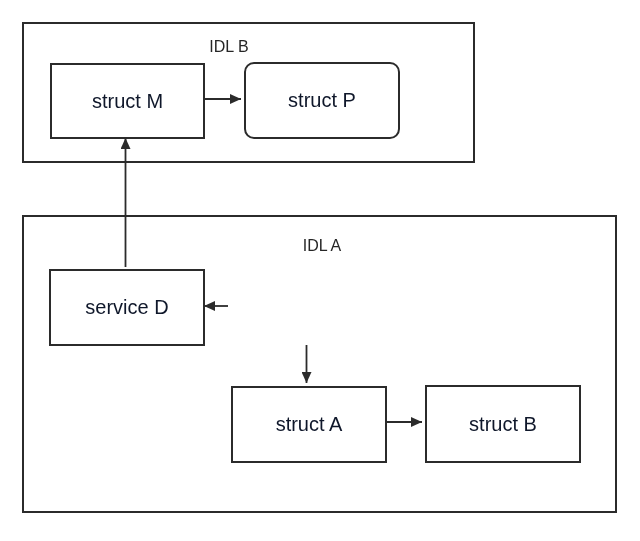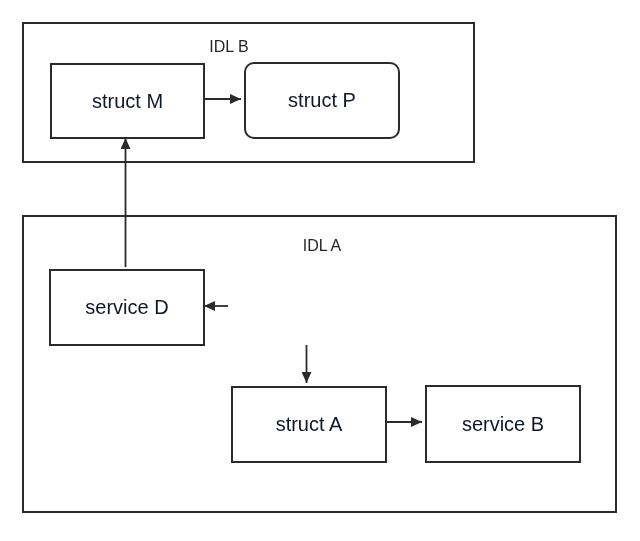--- a/index.html
+++ b/index.html
@@ -88,21 +88,21 @@
 
   <div class="group" id="group-idl-a">
     <div class="group-label" id="label-idl-a">IDL A</div>
     <div class="node" id="node-struct-d">
       <span class="node-label">service D</span>
     </div>
     <div class="node" id="node-struct-a">
       <span class="node-label">struct A</span>
     </div>
     <div class="node" id="node-struct-b">
-      <span class="node-label">service B</span>
+      <span class="node-label">struct B</span>
     </div>
   </div>
 
   <svg class="edge-layer" width="640" height="541" viewBox="0 0 640 541" xmlns="http://www.w3.org/2000/svg">
     <defs>
       <marker id="arrowhead" markerUnits="userSpaceOnUse" markerWidth="12" markerHeight="10" refX="11" refY="5" orient="auto">
         <path d="M0,0 L11,5 L0,10 Z" fill="#2b2b2b"></path>
       </marker>
     </defs>
 

